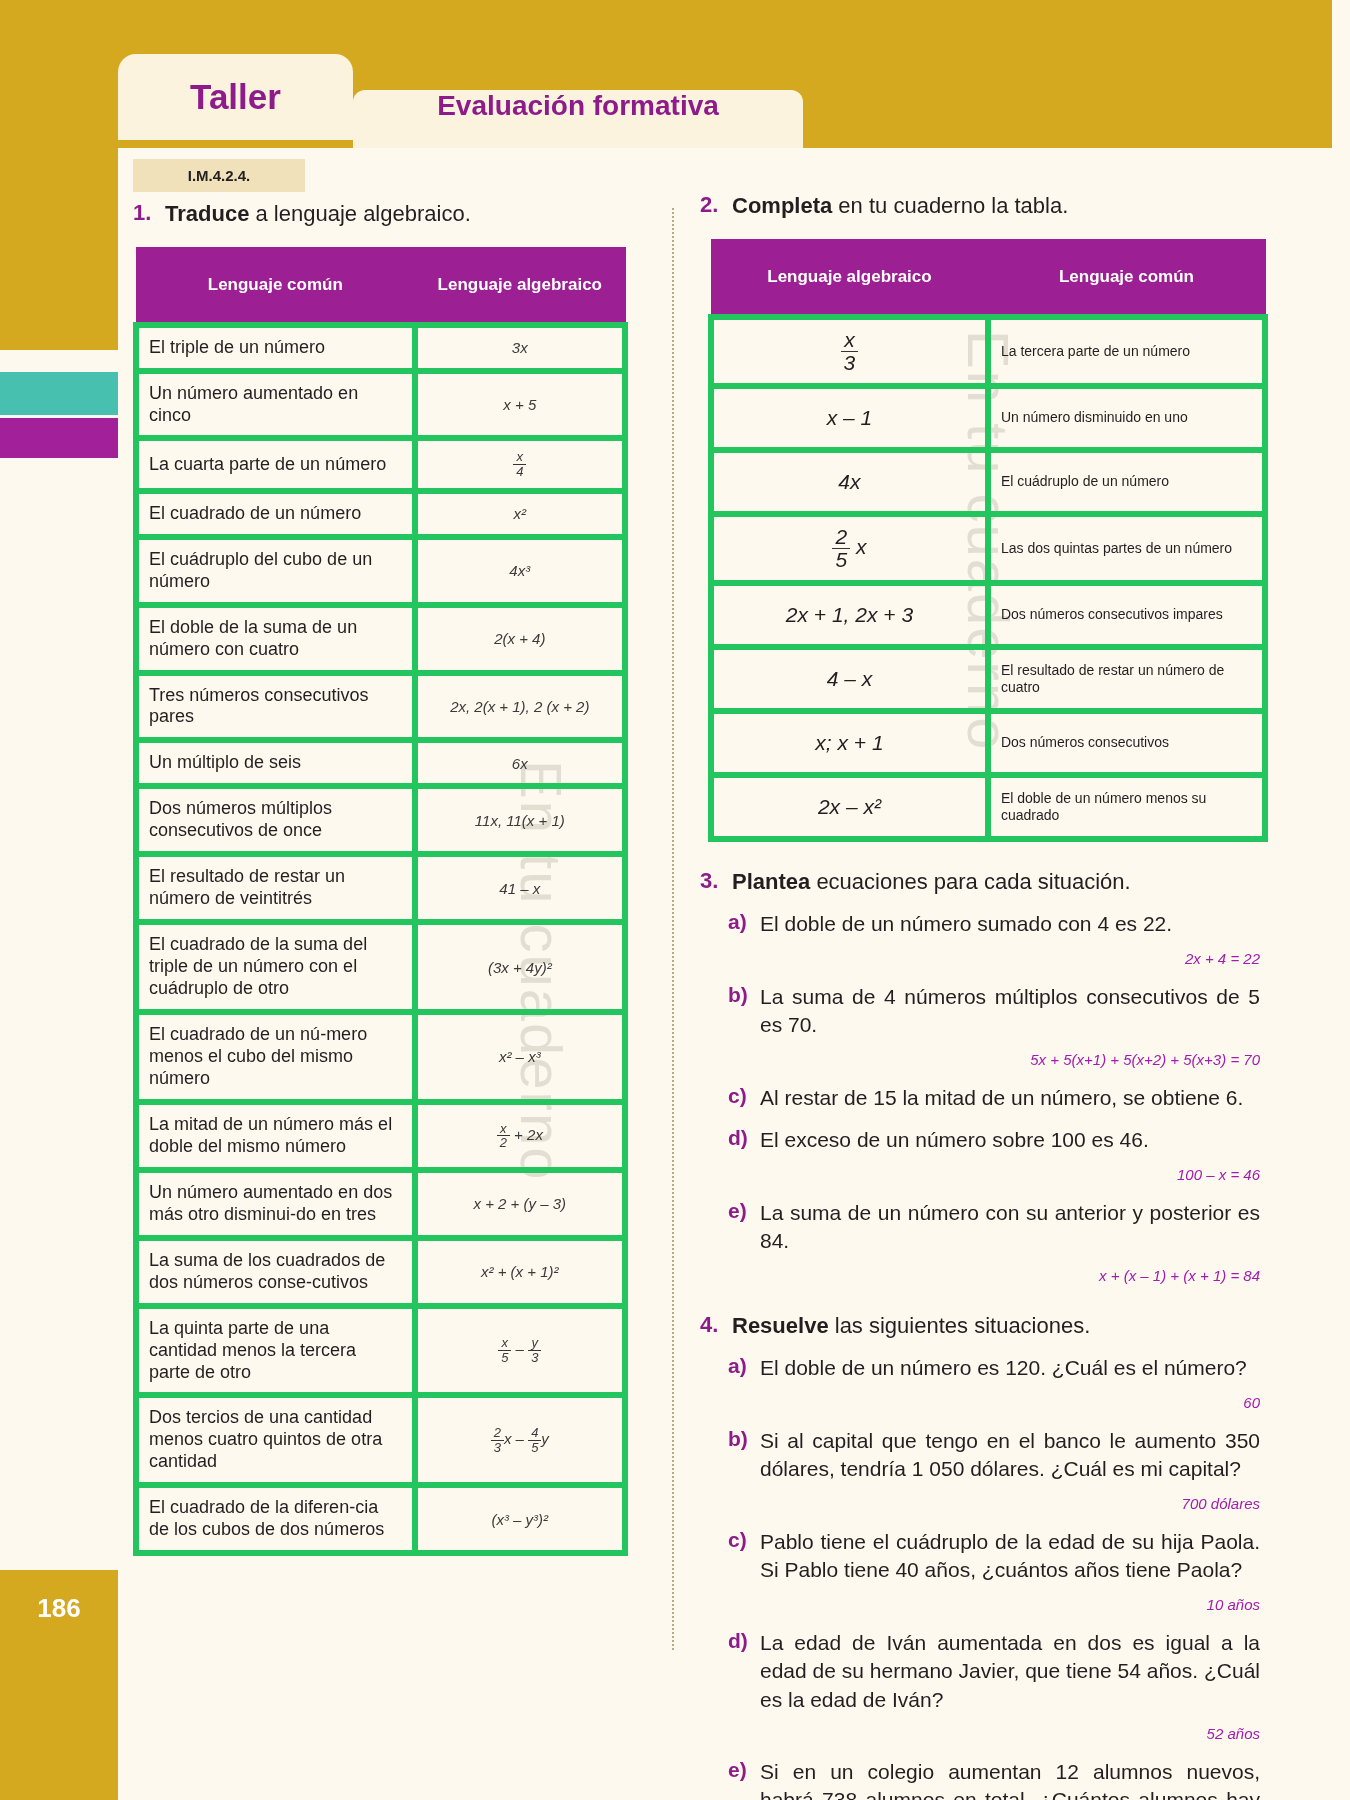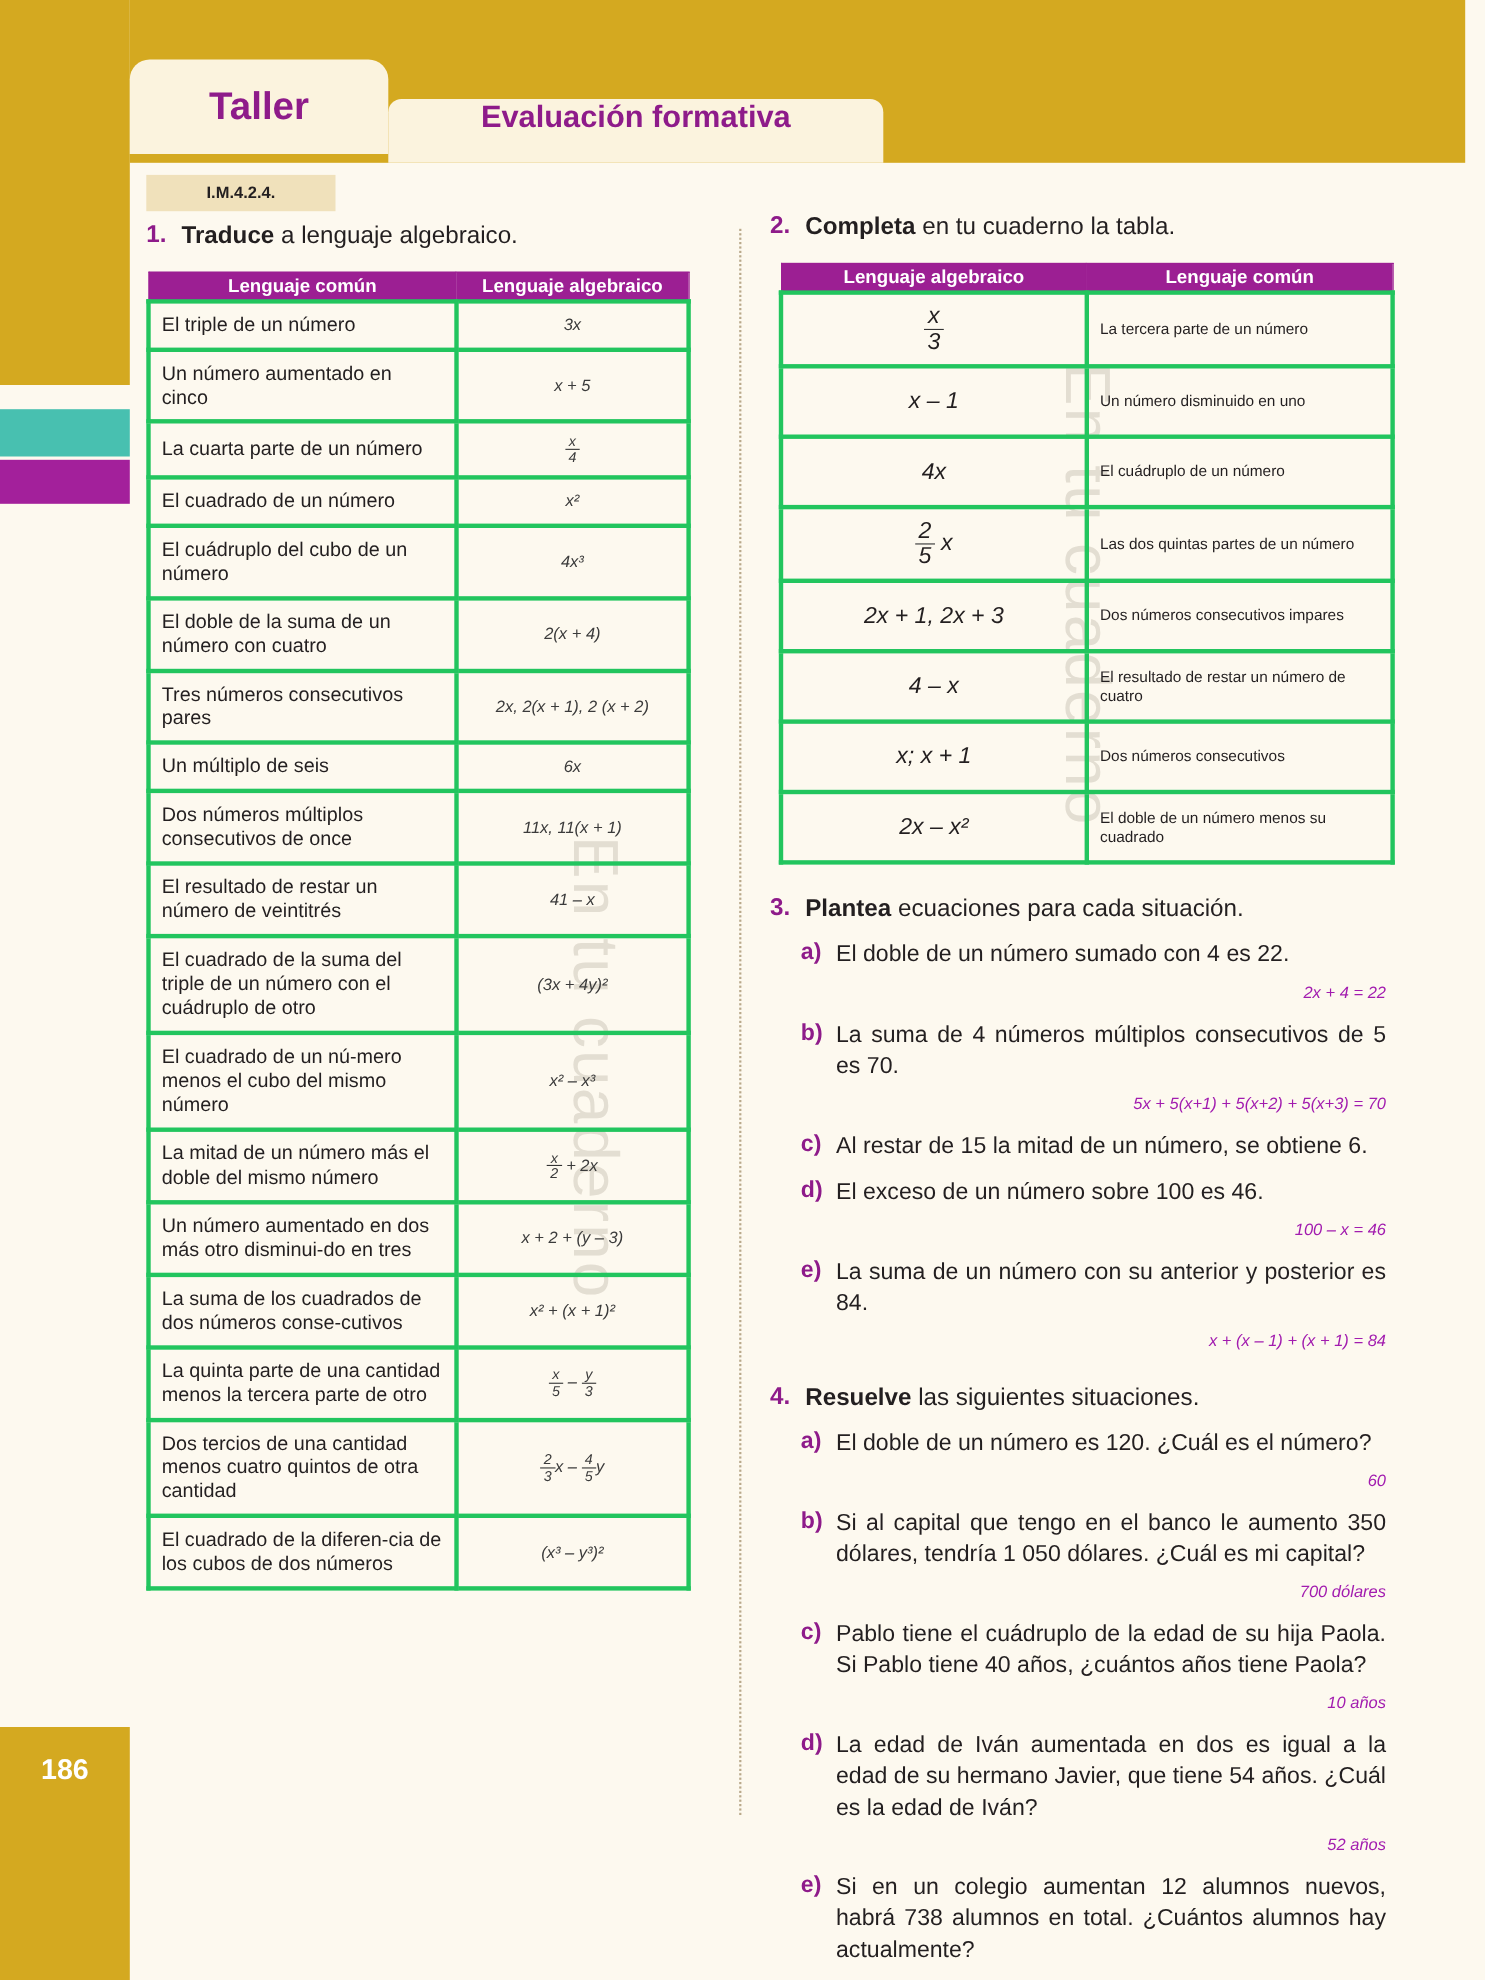--- a/index.html
+++ b/index.html
@@ -76,24 +76,24 @@
   .q-row { display:flex; align-items:flex-start; gap:10px; }
   .q-num { color:#8e1b8a; font-weight:bold; font-size:22px; min-width:22px; }
   .q-text { font-size:22px; line-height:1.3; }
   .q-text b { font-weight:bold; }
 
   
   table { border-collapse:collapse; }
   .tbl { margin-top:18px; }
   .tbl th {
     background:#9c1f93; color:#ffffff; font-size:17px; font-weight:bold;
-    padding:2px 6px; border:1px solid #9c1f93;
+    padding:27px 6px; border:1px solid #9c1f93;
   }
   .tbl td {
-    border:4px solid #22c55e; padding:9px 10px; vertical-align:middle;
+    border:6px solid #22c55e; padding:9px 10px; vertical-align:middle;
   }
   .cell-text { font-size:18px; line-height:1.22; }
   .cell-alg  { font-size:15px; text-align:center; font-style:italic; color:#3b3b3b;}
   .cell-alg-big { font-size:21px; text-align:center; font-style:italic; }
   .cell-small { font-size:14px; line-height:1.2; }
 
   
   #table1 { width:495px; }
   #table1 td.c1 { width:282px; }
   #table1 td.c2 { width:213px; }

